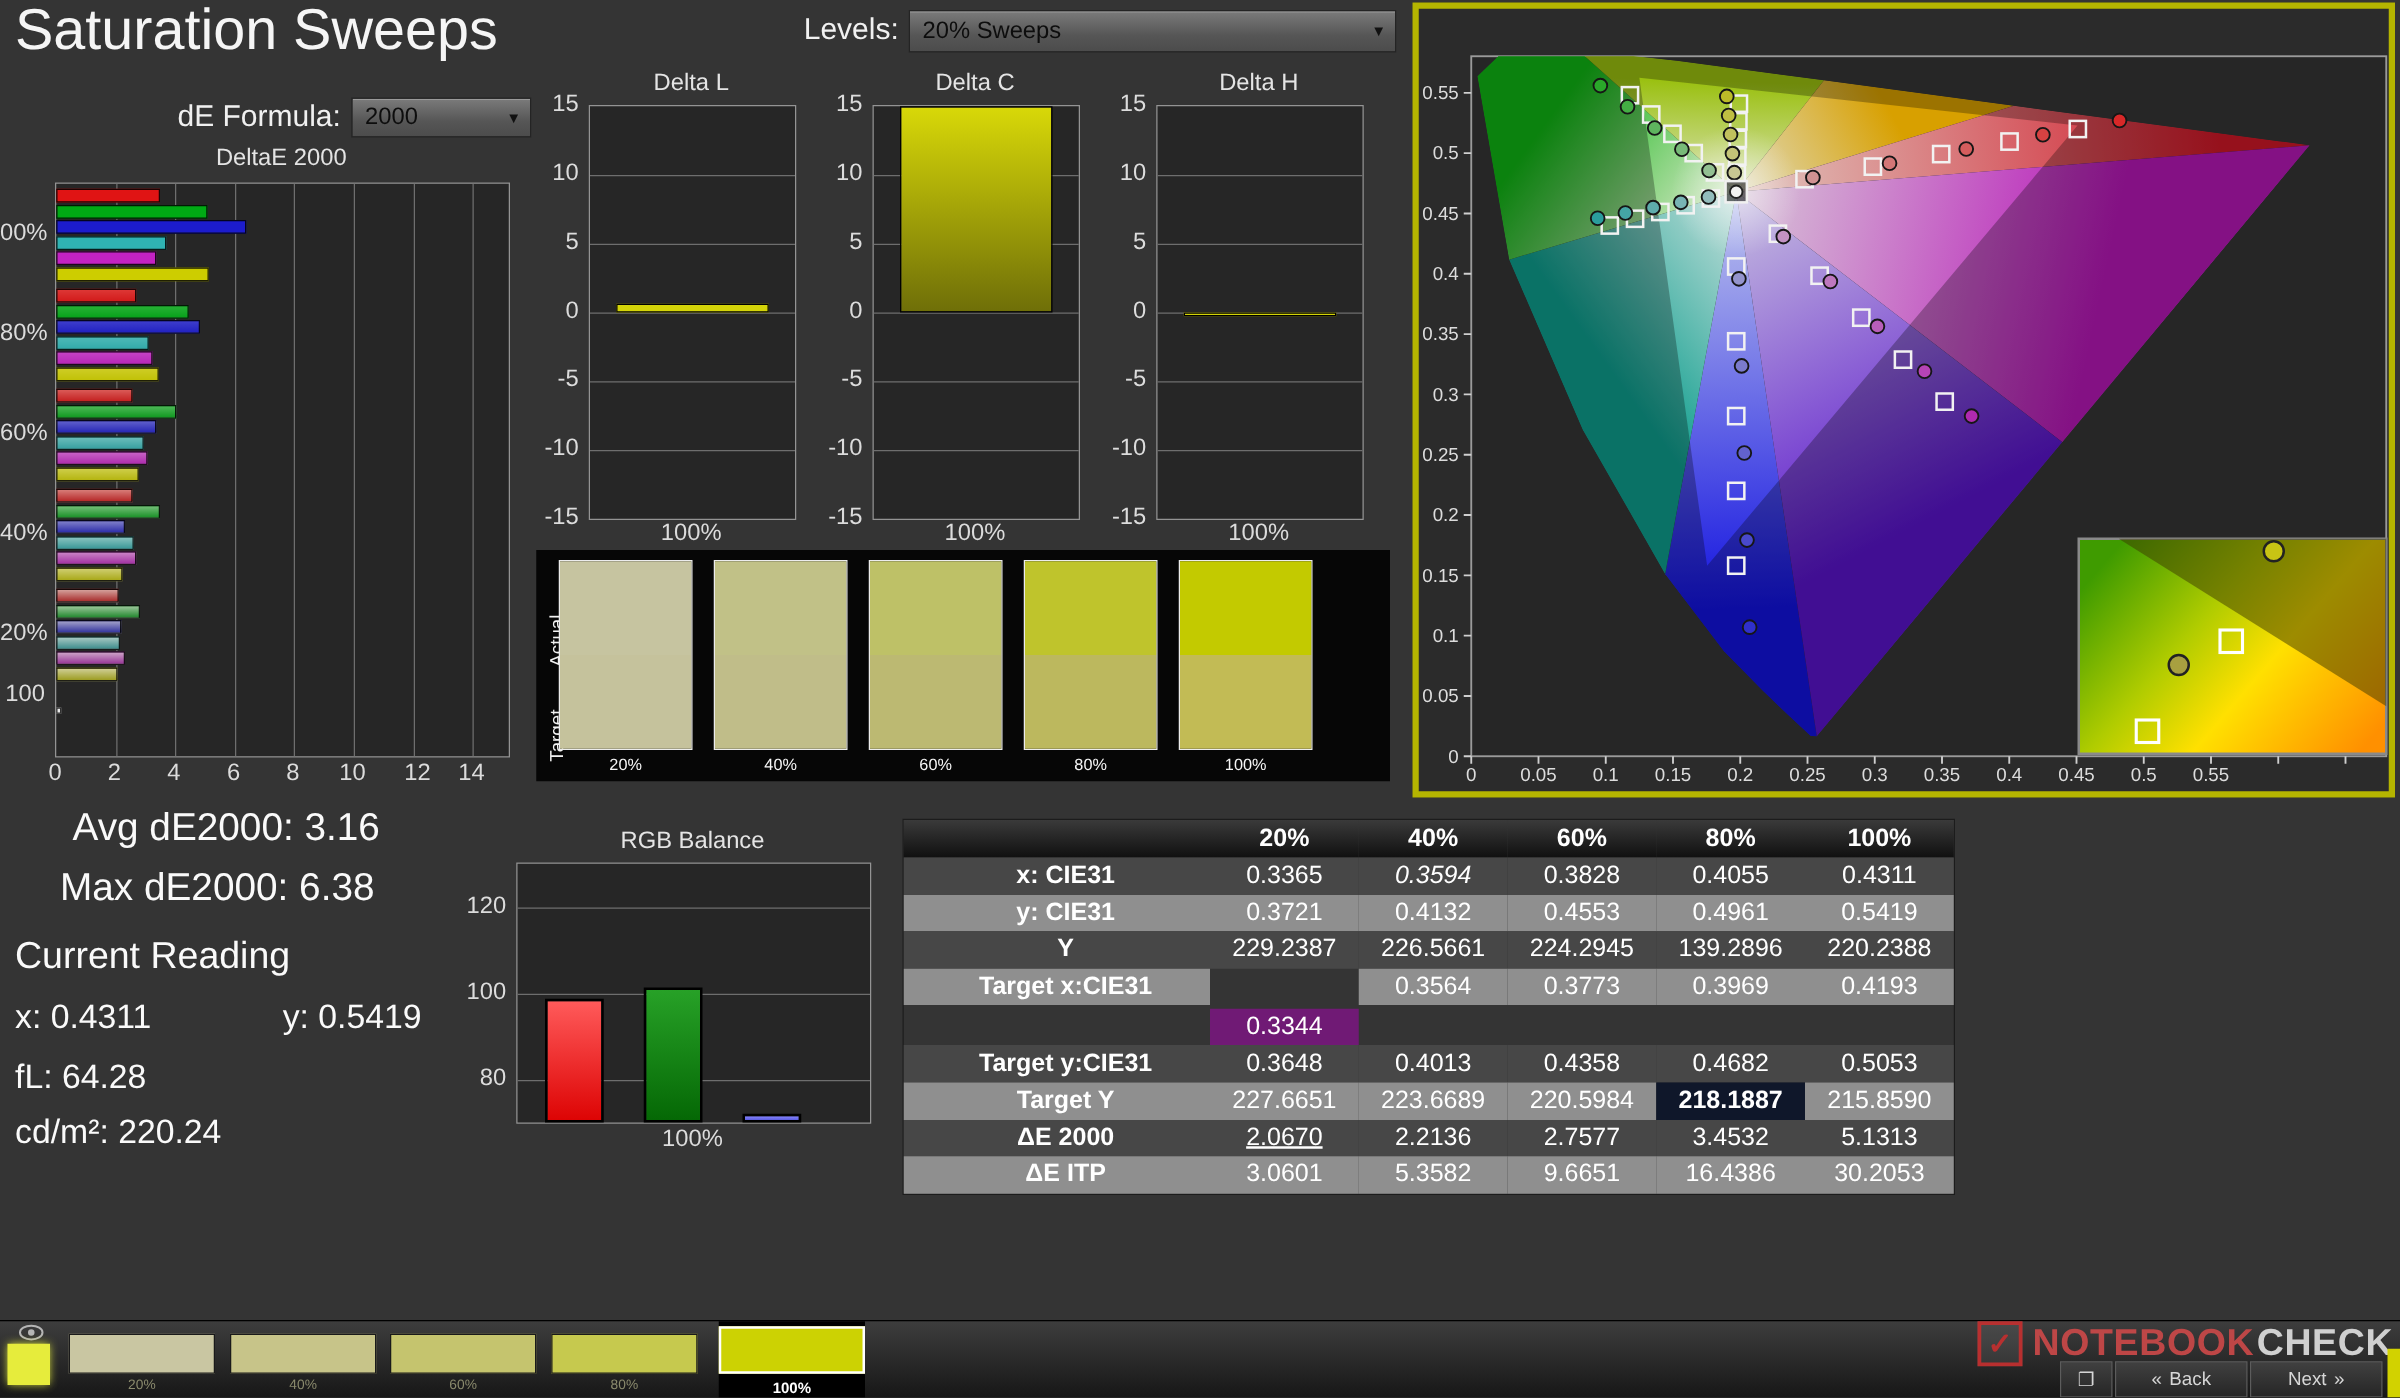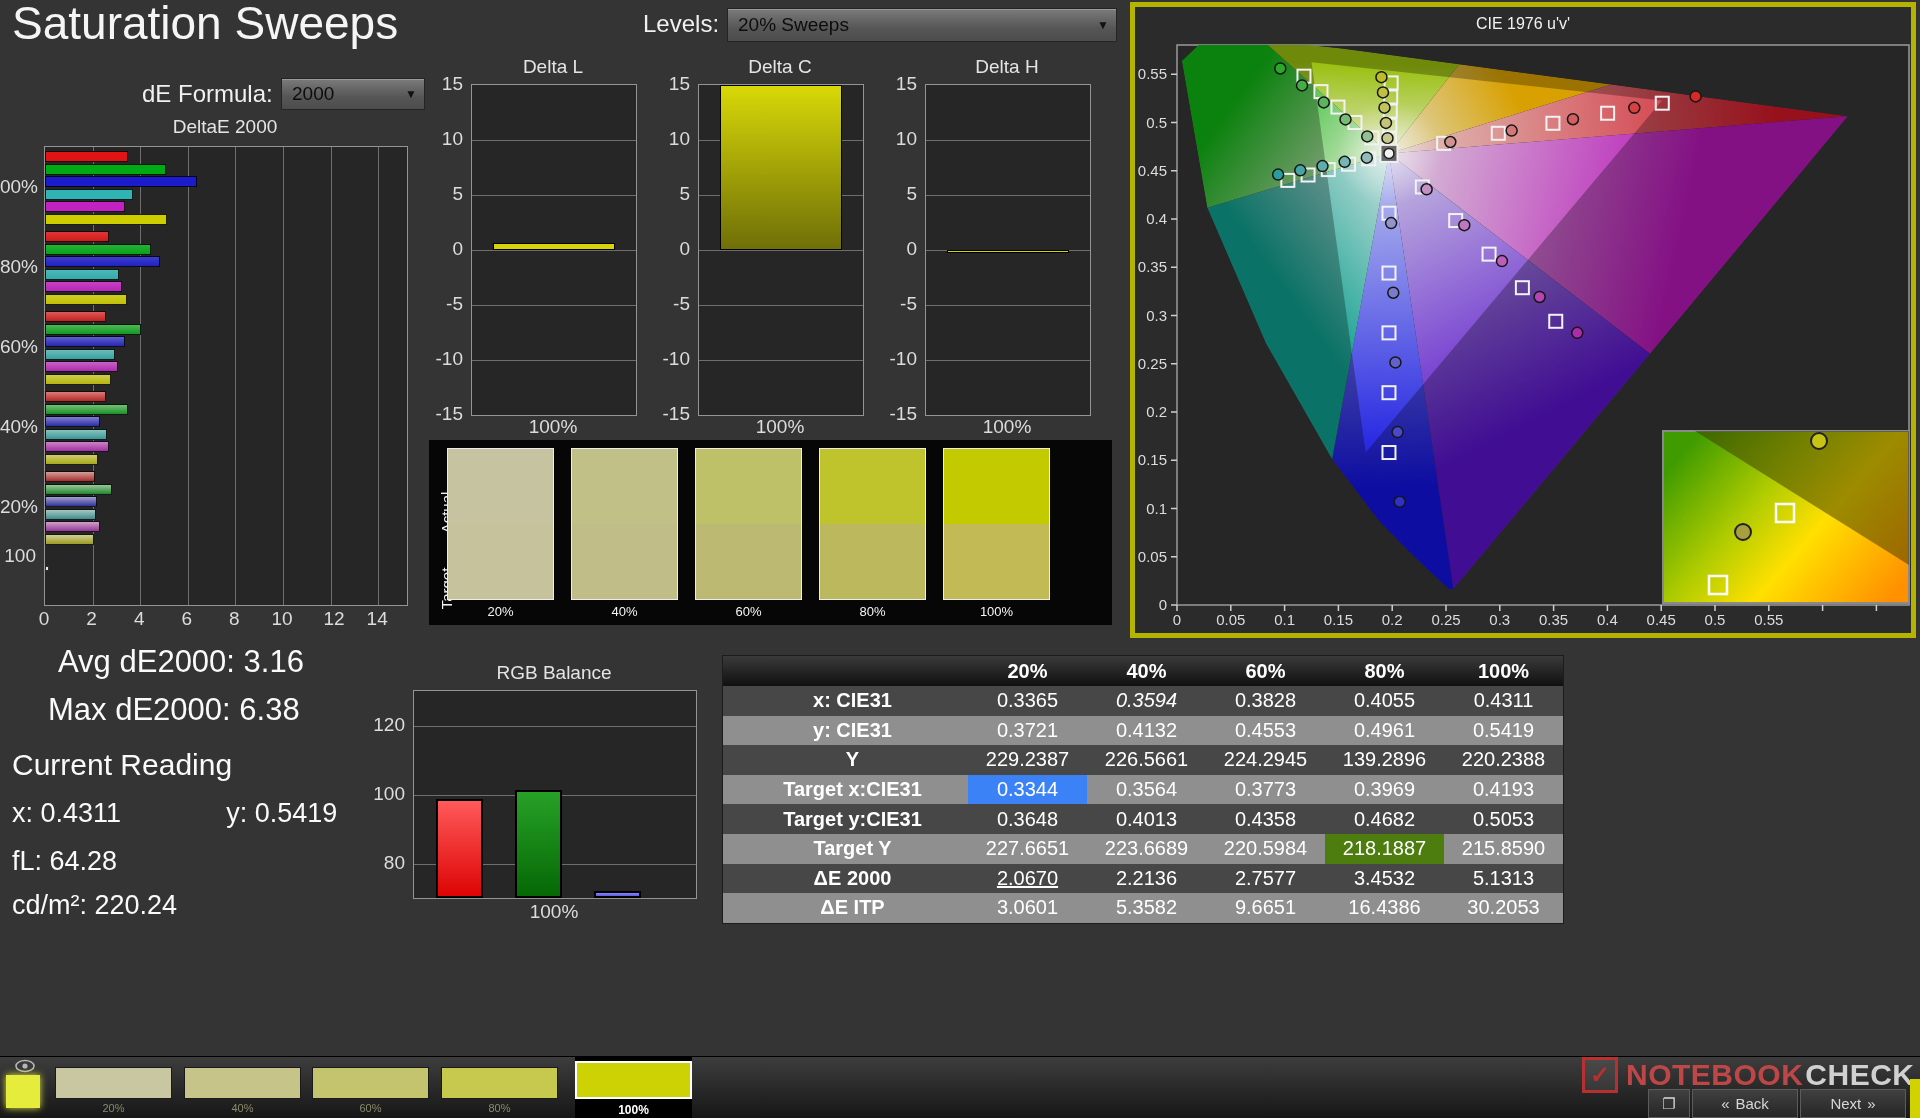--- a/index.html
+++ b/index.html
@@ -157,21 +157,20 @@
       </div>
       <div style="position: absolute; left: 390px; top: 164px; width: 107px; text-align: center; font-size: 13px; color: rgb(245, 245, 245);">80%</div>
       <div style="position: absolute; left: 514px; top: 8px; width: 107px; height: 152px; border: 1px solid rgb(236, 236, 236); box-sizing: border-box;">
         <div style="position: absolute; left: 0px; top: 0px; width: 100%; height: 50%; background: rgb(195, 202, 0);"></div>
         <div style="position: absolute; left: 0px; top: 50%; width: 100%; height: 50%; background: rgb(194, 187, 85);"></div>
       </div>
       <div style="position: absolute; left: 514px; top: 164px; width: 107px; text-align: center; font-size: 13px; color: rgb(245, 245, 245);">100%</div>
     </div>
 
   <div class="abs cie-panel" style="left:1130px;top:2px;width:786px;height:636px;">
-    <div class="cie-title">CIE 1976 u'v'</div>
     <svg id="cie-svg" width="776" height="626" viewBox="0 0 776 626">
         <defs>
           <clipPath id="clipPlot">
             <rect x="42" y="38" width="732" height="560"></rect>
           </clipPath>
           <clipPath id="clipShoe">
             <path d="M318.4 582.1 L313.4 581.7 L294.5 564.2 L274.5 545.0 L244.0 513.9 L197.1 452.3 L131.1 336.7 L72.3 200.7 L46.9 53.9 L66.9 34.7 L127.2 32.9 L206.7 41.6 L324.2 57.2 L476.2 77.6 L601.7 94.4 L688.1 105.9 L712.8 109.2 Z"></path>
           </clipPath>
           <linearGradient id="wg0" gradientUnits="userSpaceOnUse" x1="253.972" y1="146.38" x2="267.96" y2="540.1">
             <stop offset="0%" stop-color="#c0c6ee"></stop>
@@ -411,36 +410,36 @@
       <div class="td" style="background: rgb(143, 143, 143);">0.4553</div>
       <div class="td" style="background: rgb(143, 143, 143);">0.4961</div>
       <div class="td" style="background: rgb(143, 143, 143);">0.5419</div>
       <div class="td tl" style="background: rgb(71, 71, 71);">Y</div>
       <div class="td" style="background: rgb(71, 71, 71);">229.2387</div>
       <div class="td" style="background: rgb(71, 71, 71);">226.5661</div>
       <div class="td" style="background: rgb(71, 71, 71);">224.2945</div>
       <div class="td" style="background: rgb(71, 71, 71);">139.2896</div>
       <div class="td" style="background: rgb(71, 71, 71);">220.2388</div>
       <div class="td tl" style="background: rgb(143, 143, 143);">Target x:CIE31</div>
-      <div class="td" style="background: #3b82f6;">0.3344</div>
+      <div class="td" style="background: #701a75; margin-top: 32px;">0.3344</div>
       <div class="td" style="background: rgb(143, 143, 143);">0.3564</div>
       <div class="td" style="background: rgb(143, 143, 143);">0.3773</div>
       <div class="td" style="background: rgb(143, 143, 143);">0.3969</div>
       <div class="td" style="background: rgb(143, 143, 143);">0.4193</div>
       <div class="td tl" style="background: rgb(71, 71, 71);">Target y:CIE31</div>
       <div class="td" style="background: rgb(71, 71, 71);">0.3648</div>
       <div class="td" style="background: rgb(71, 71, 71);">0.4013</div>
       <div class="td" style="background: rgb(71, 71, 71);">0.4358</div>
       <div class="td" style="background: rgb(71, 71, 71);">0.4682</div>
       <div class="td" style="background: rgb(71, 71, 71);">0.5053</div>
       <div class="td tl" style="background: rgb(143, 143, 143);">Target Y</div>
       <div class="td" style="background: rgb(143, 143, 143);">227.6651</div>
       <div class="td" style="background: rgb(143, 143, 143);">223.6689</div>
       <div class="td" style="background: rgb(143, 143, 143);">220.5984</div>
-      <div class="td" style="background: #4d7c0f;">218.1887</div>
+      <div class="td" style="background: #0f172a; font-weight: bold;">218.1887</div>
       <div class="td" style="background: rgb(143, 143, 143);">215.8590</div>
       <div class="td tl" style="background: rgb(71, 71, 71);">ΔE 2000</div>
       <div class="td" style="background: rgb(71, 71, 71); text-decoration: underline;">2.0670</div>
       <div class="td" style="background: rgb(71, 71, 71);">2.2136</div>
       <div class="td" style="background: rgb(71, 71, 71);">2.7577</div>
       <div class="td" style="background: rgb(71, 71, 71);">3.4532</div>
       <div class="td" style="background: rgb(71, 71, 71);">5.1313</div>
       <div class="td tl" style="background: rgb(143, 143, 143);">ΔE ITP</div>
       <div class="td" style="background: rgb(143, 143, 143);">3.0601</div>
       <div class="td" style="background: rgb(143, 143, 143);">5.3582</div>

